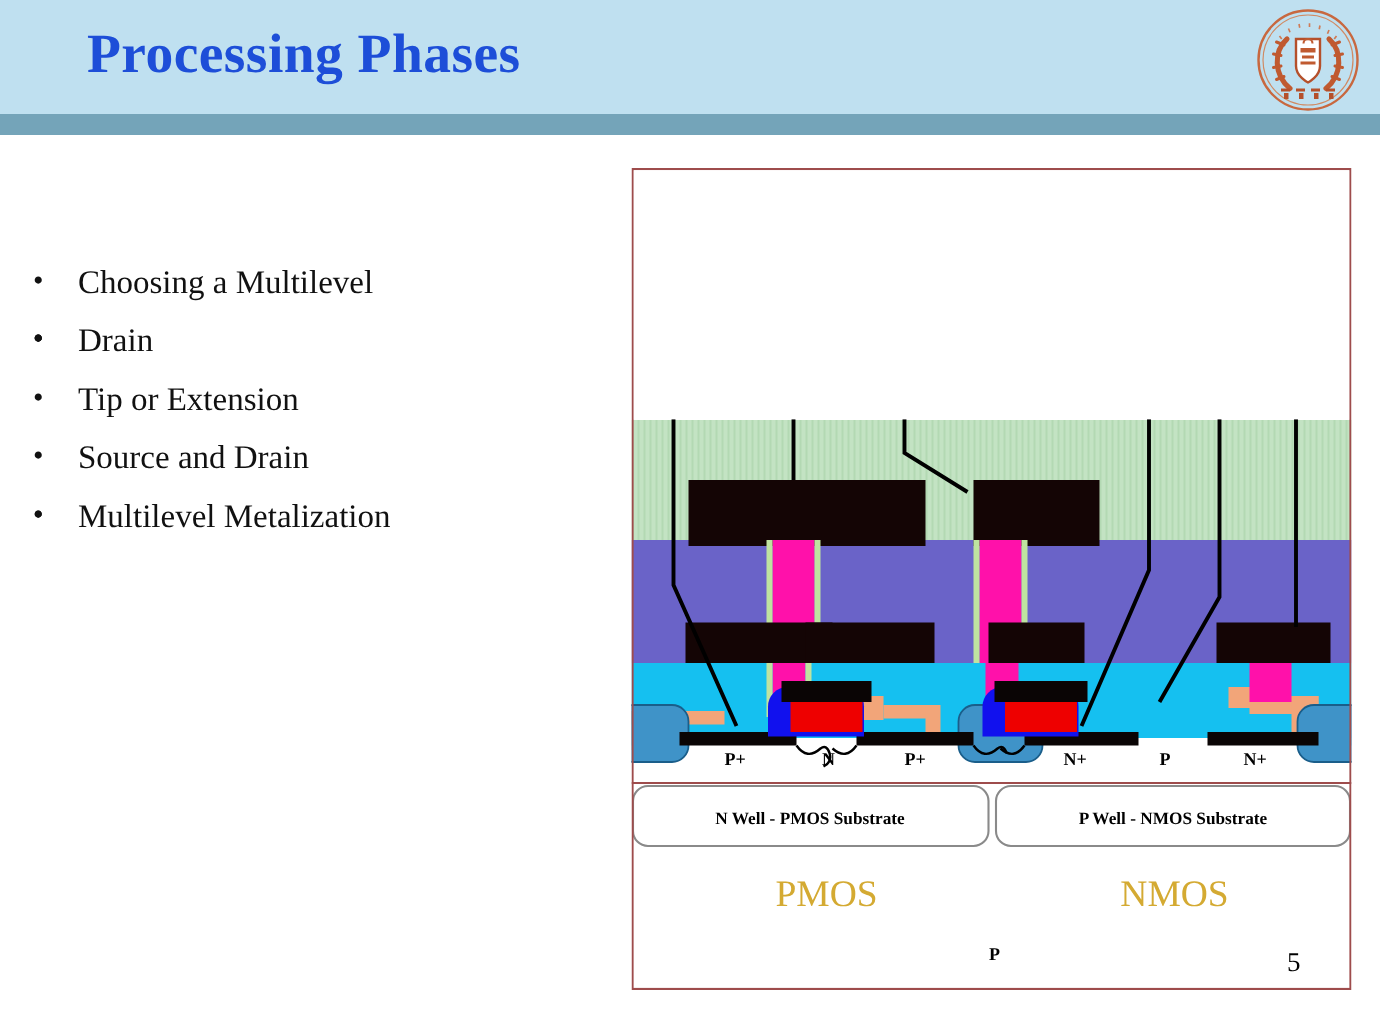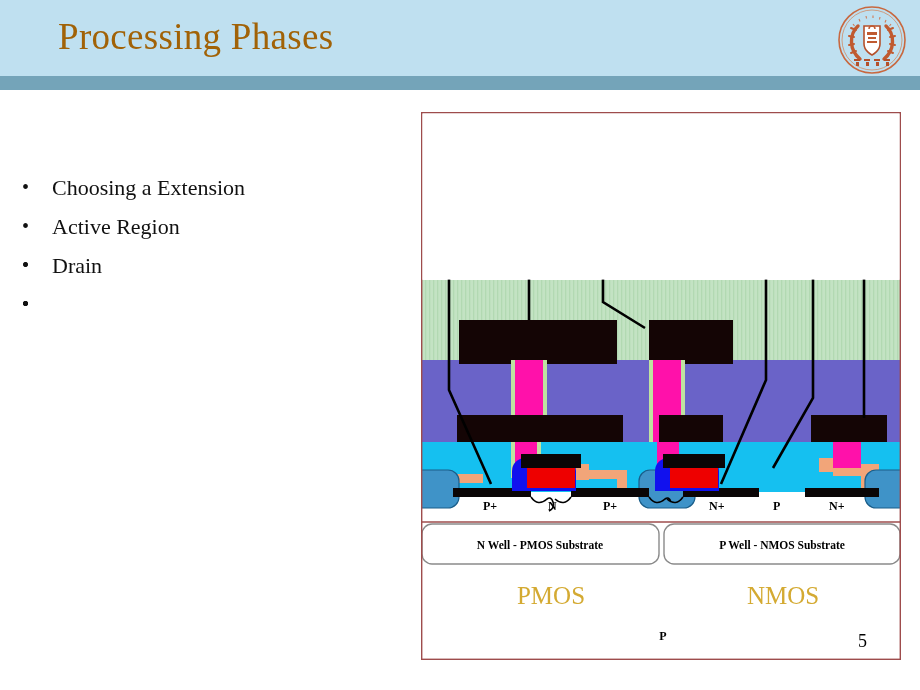--- a/index.html
+++ b/index.html
@@ -21,22 +21,22 @@
     width: 920px; height: 76px;
     background: #bfe0f0;
   }
   #header-rule {
     position: absolute; left: 0; top: 76px;
     width: 920px; height: 14px;
     background: #74a4b9;
   }
   #slide-title {
     position: absolute; left: 58px; top: 15px;
-    font-size: 37px; font-weight: normal;
-    color: #a16207;
+    font-size: 37px; font-weight: bold;
+    color: #1d4ed8;
     letter-spacing: 0.3px;
     font-family: "Liberation Serif", "DejaVu Serif", serif;
   }
 
   
   #logo {
     position: absolute; right: 12px; top: 4px;
     width: 72px; height: 72px;
   }
 
@@ -109,28 +109,28 @@
         <line x1="30" y1="12" x2="30.5" y2="14.5"></line>
         <line x1="37" y1="11.5" x2="37" y2="14"></line>
         <line x1="44" y1="13" x2="43.5" y2="15.5"></line>
         <line x1="50" y1="16" x2="49" y2="18.5"></line>
         <line x1="55" y1="20" x2="53.5" y2="22"></line>
       </g>
     </svg>
   </div>
 
   <ul id="bullet-list">
-    <li><span class="bull">•</span><span>Choosing a Extension</span></li>
-    <li><span class="bull">•</span><span>Active Region</span></li>
+    <li><span class="bull">•</span><span>Choosing a Multilevel</span></li>
+    <li><span class="bull">•</span></li>
     <li><span class="bull">•</span></li>
     <li><span class="bull">•</span><span>Drain</span></li>
+    <li><span class="bull">•</span><span>Tip or Extension</span></li>
+    <li><span class="bull">•</span><span>Source and Drain</span></li>
     <li><span class="bull">•</span></li>
-    <li><span class="bull">•</span></li>
-    <li><span class="bull">•</span></li>
-    <li><span class="bull">•</span></li>
+    <li><span class="bull">•</span><span>Multilevel Metalization</span></li>
   </ul>
 
   <div id="figure">
     <svg width="480" height="548" viewBox="0 0 480 548" font-family="Liberation Serif, DejaVu Serif, serif">
 
       <defs>
         <pattern id="greenStripe" width="4" height="4" patternUnits="userSpaceOnUse">
           <rect width="4" height="4" fill="#c3e3c3"></rect>
           <rect width="1.3" height="4" fill="#b2d9b2"></rect>
         </pattern>

